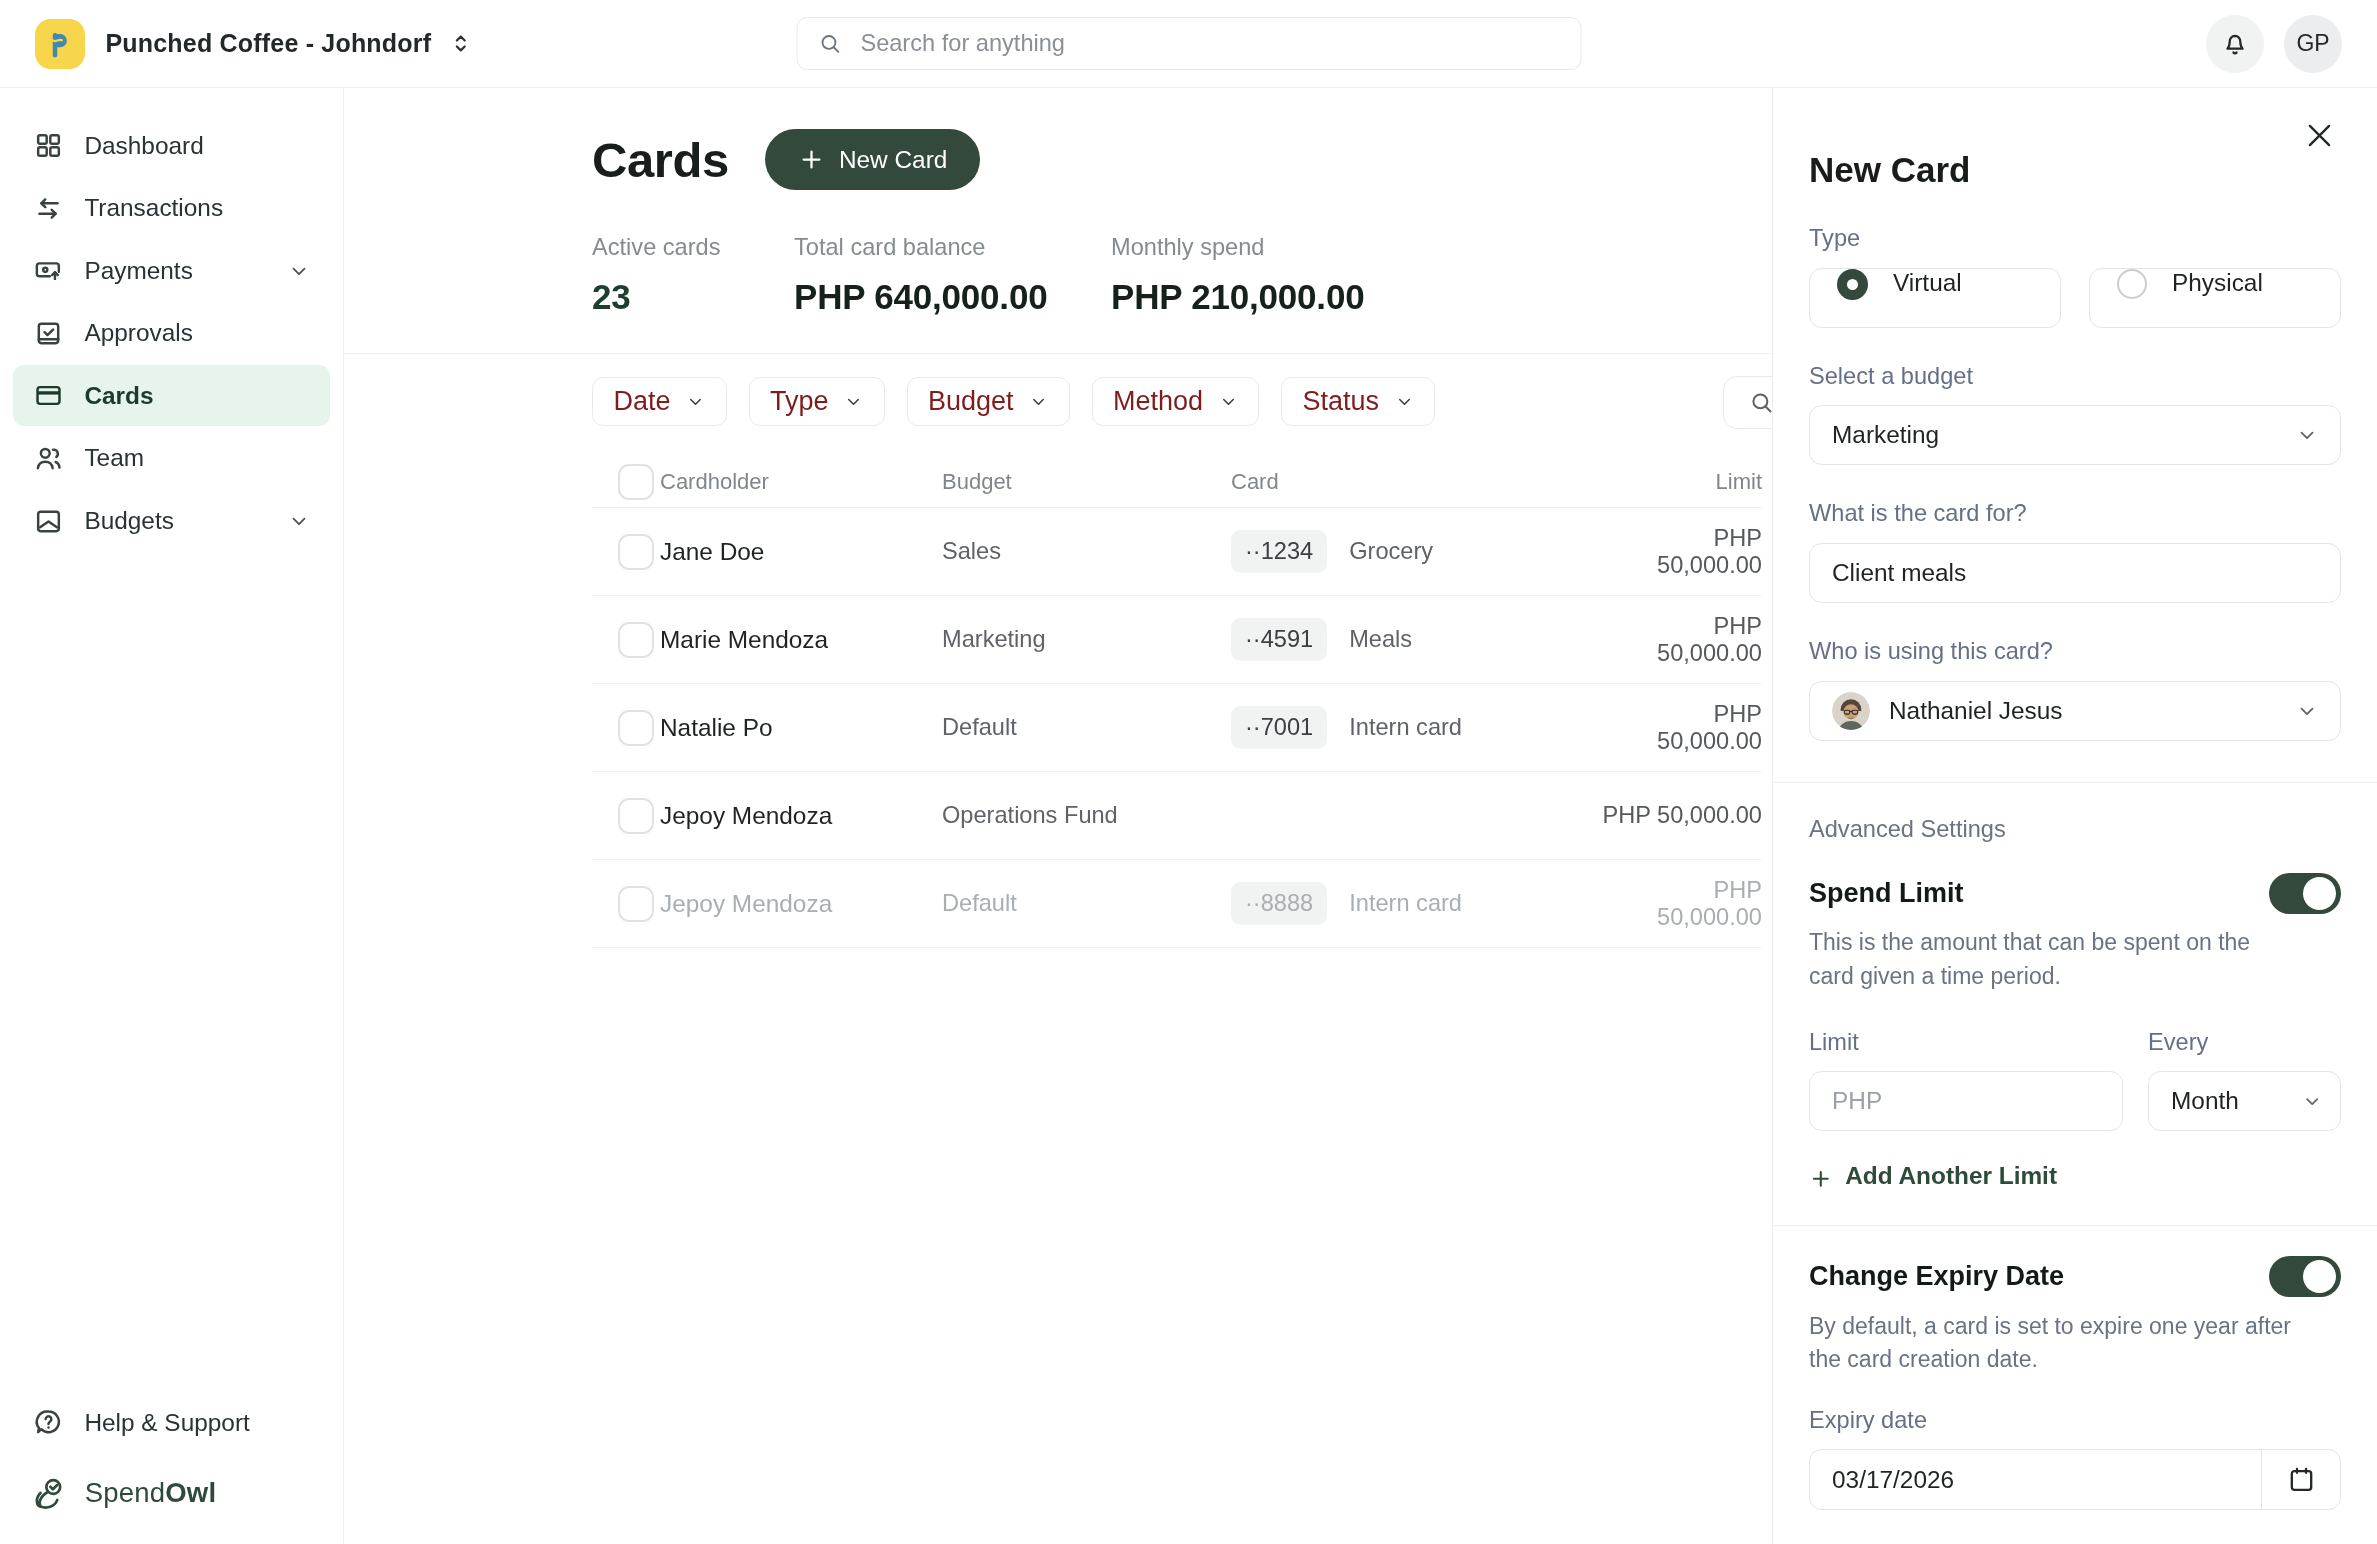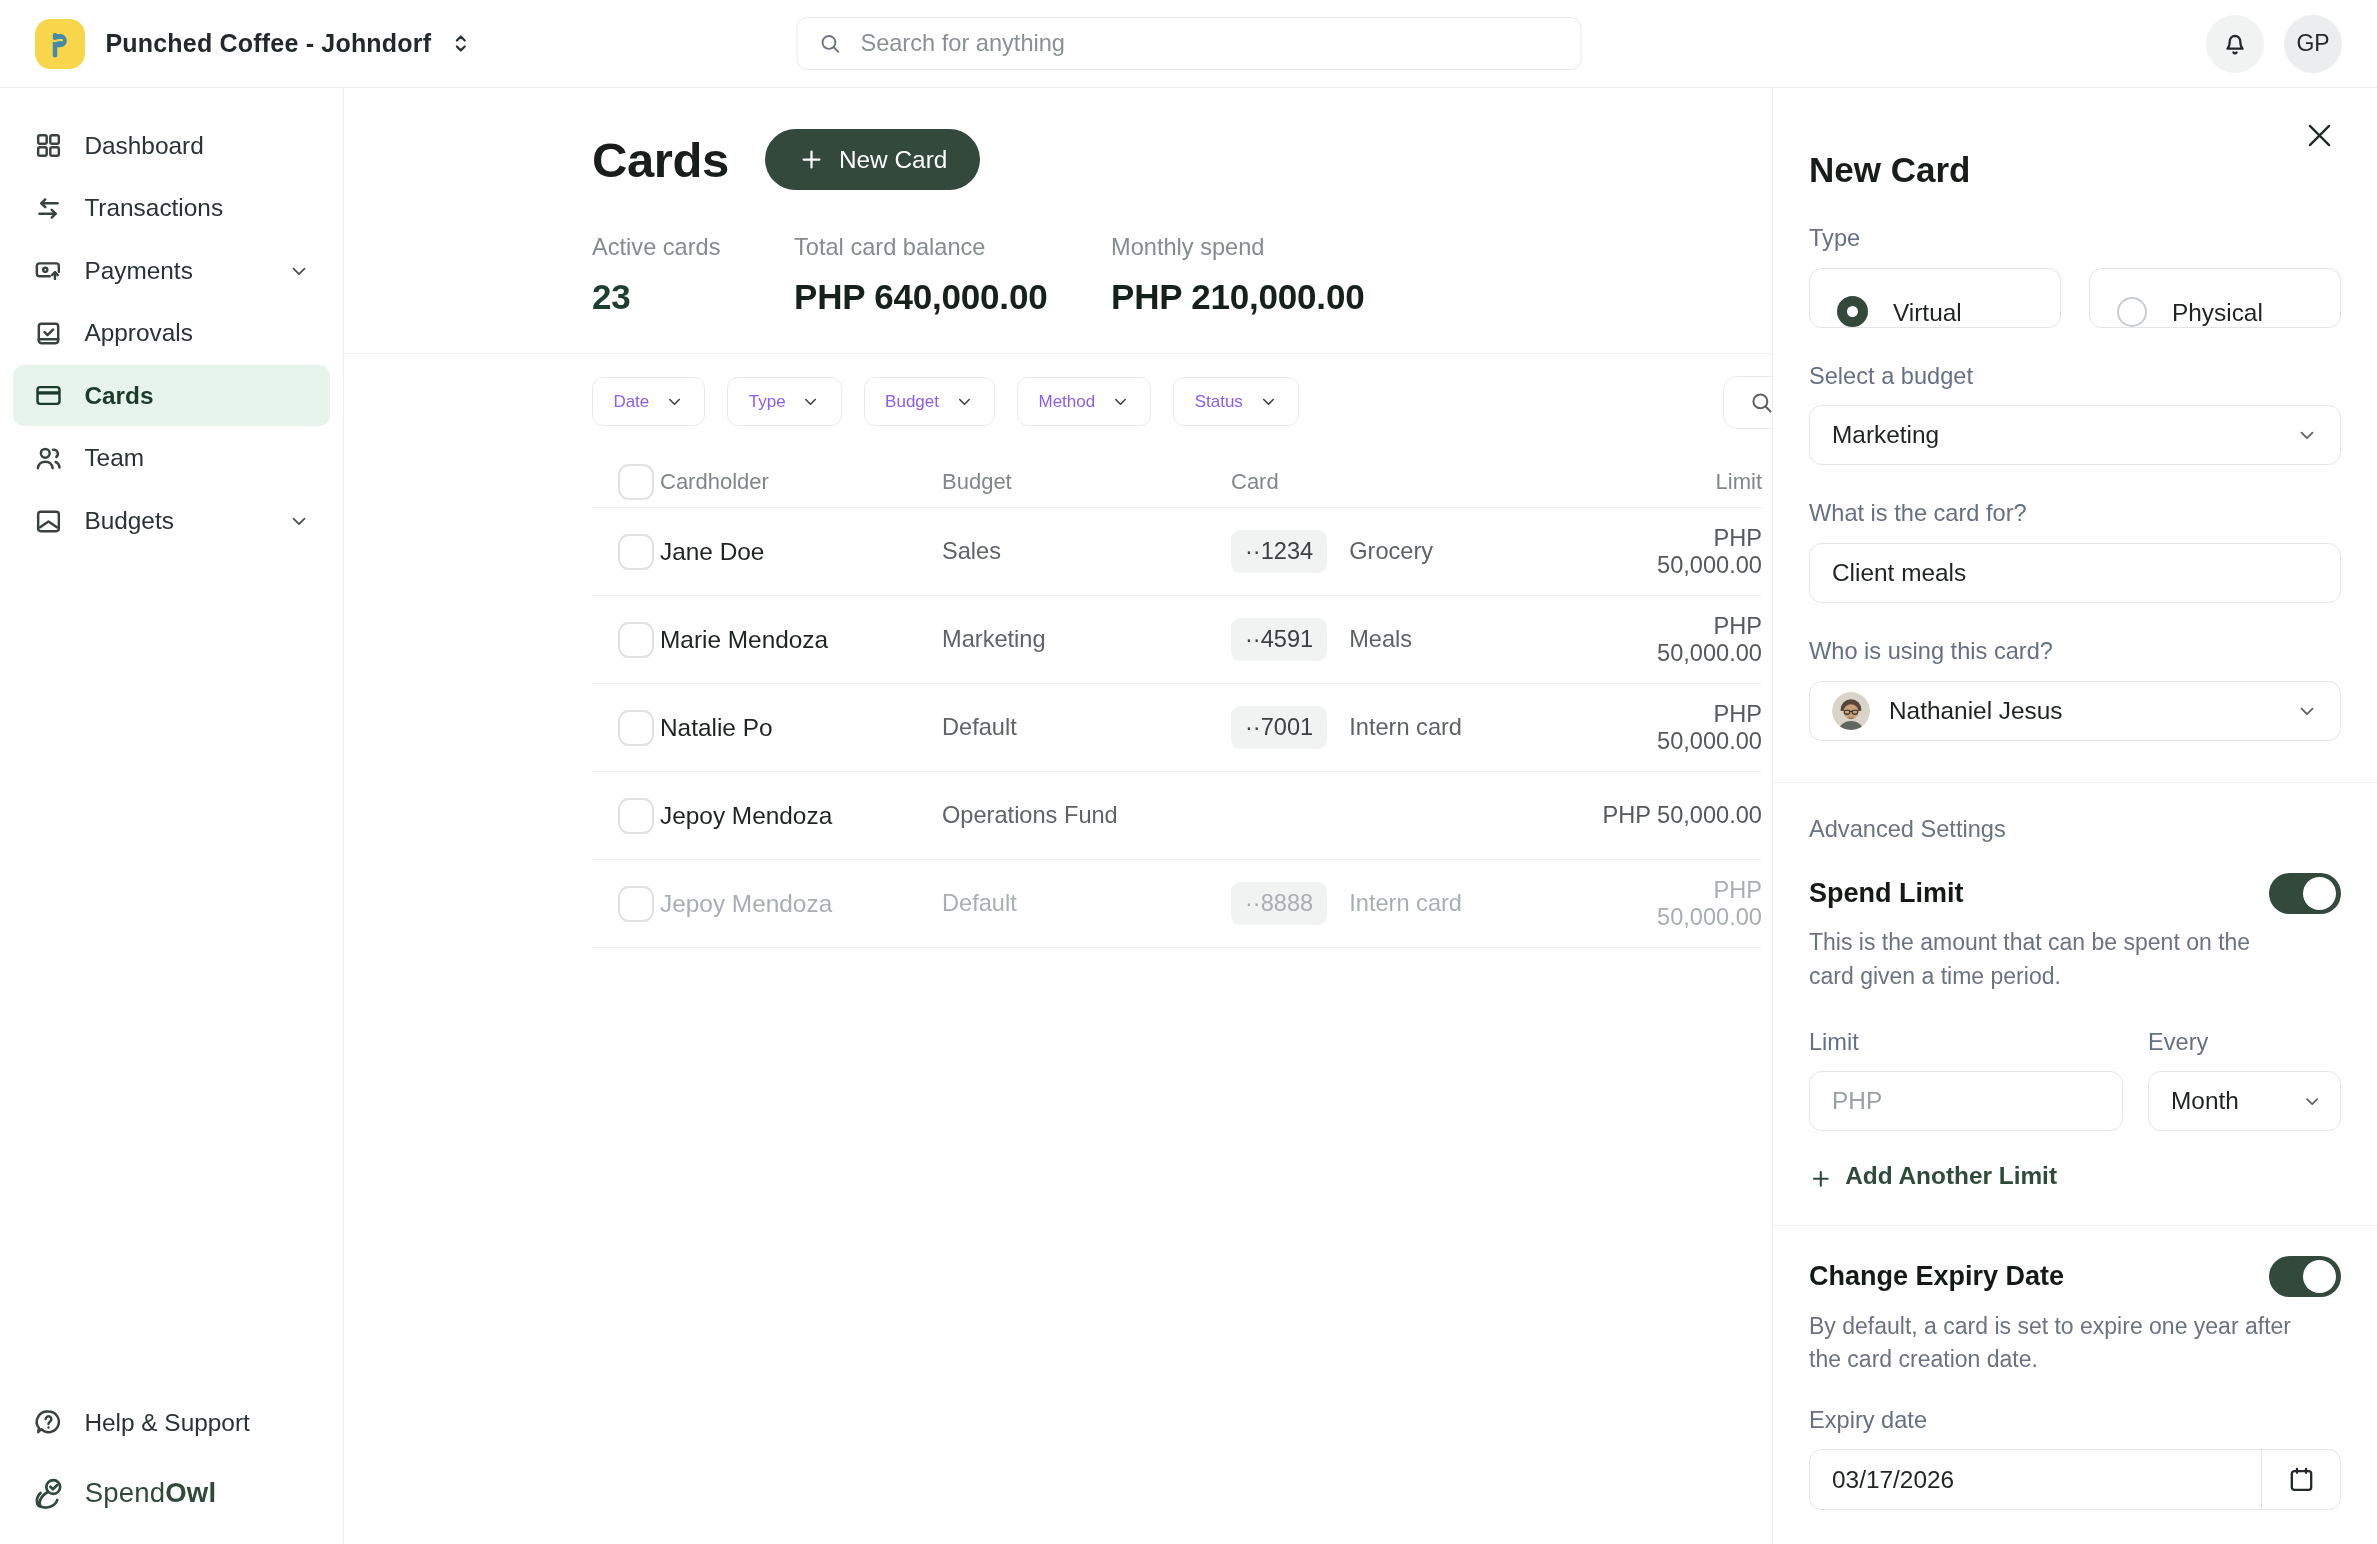--- a/index.html
+++ b/index.html
@@ -48,21 +48,21 @@
     display:flex; align-items:center; gap:14px; padding:0 33px; font-size:24.4px; font-family:inherit; cursor:pointer; }
   .stats { display:flex; margin-top:44px; }
   .stat:nth-child(1){ width:202px; } .stat:nth-child(2){ width:317px; }
   .stat .lbl { font-size:23.6px; color:#858B8F; }
   .stat .val { margin-top:15.7px; font-size:35px; font-weight:600; color:#15211A; letter-spacing:-0.2px; }
   .stat .val.green { color:#1C3F2E; }
   .main-divider { margin:36px 0 0 -248px; border-top:1.6px solid #F0F0F0; }
 
   .filters { margin-top:23.6px; display:flex; gap:22px; position:relative; width:1170px; }
   .filter-btn { height:49px; border:1.6px solid #E9E9E9; background:#fff; border-radius:11px;
-    display:flex; align-items:center; gap:15.7px; padding:0 20.4px; font-size:17px; color:#8b5cf6;
+    display:flex; align-items:center; gap:15.7px; padding:0 20.4px; font-size:27px; color:#7f1d1d;
     font-family:inherit; cursor:pointer; }
   .filter-btn .chev { color:#3C4043; }
   .search-mini { position:absolute; top:-1.6px; left:1131px; width:118px; height:53px; border:1.6px solid #E9E9E9;
     border-radius:14px; background:#fff; display:flex; align-items:center; padding-left:23.6px; color:#5F6368; cursor:pointer; }
 
   
   .table { width:1170px; margin-top:30px; }
   .trow { display:flex; align-items:center; height:88px; border-bottom:1.6px solid #F2F2F2; }
   .trow.head { height:52px; border-bottom:1.6px solid #EFEFEF; }
   .c-check { width:68px; display:flex; align-items:center; }
@@ -81,21 +81,21 @@
 
   
   .panel { position:fixed; top:88px; left:1772px; right:0; bottom:0; background:#fff;
     border-left:1.6px solid #ECECEC; padding:35px 36px 0 36px; z-index:25; overflow:hidden; }
   .panel-close { position:absolute; top:28px; right:39px; width:38px; height:38px; display:flex;
     align-items:center; justify-content:center; color:#23282B; cursor:pointer; }
   .panel h2 { margin-top:27px; font-size:35px; font-weight:600; color:#181D1A; }
   .flabel { font-size:23.6px; color:#667085; margin-top:35px; margin-bottom:15.7px; }
   .radio-row { display:flex; gap:28px; }
   .radio-card { flex:1; height:60px; border:1.6px solid #E3E5E4; border-radius:12.6px; display:flex;
-    align-items:flex-end; padding-left:27px; gap:25px; cursor:pointer; background:#fff; }
+    align-items:flex-start; padding-left:27px; gap:25px; cursor:pointer; background:#fff; }
   .radio-dot.sel { width:31px; height:31px; border-radius:50%; border:10.2px solid #33493C; background:#fff; }
   .radio-dot.unsel { width:30px; height:30px; border-radius:50%; border:2.4px solid #C9CDD1; background:#fff; }
   .radio-card .rlabel { font-size:24.4px; color:#1F2421; }
   .select, .text-field { height:60px; border:1.6px solid #E3E5E4; border-radius:12.6px; background:#fff;
     display:flex; align-items:center; padding:0 22px; font-size:24.4px; color:#1F2421; cursor:pointer; }
   .select .chev { margin-left:auto; color:#5F6368; }
   .text-field input { border:0; outline:0; width:100%; font-size:24.4px; color:#1F2421; font-family:inherit; background:transparent; }
   .text-field input::placeholder { color:#9AA0A6; }
   .user-avatar { width:38px; height:38px; border-radius:50%; overflow:hidden; margin-right:19px; flex:0 0 auto; }
   .hr-full { margin:41px -36px 0 -36px; border-top:1.6px solid #F0F0F0; }

